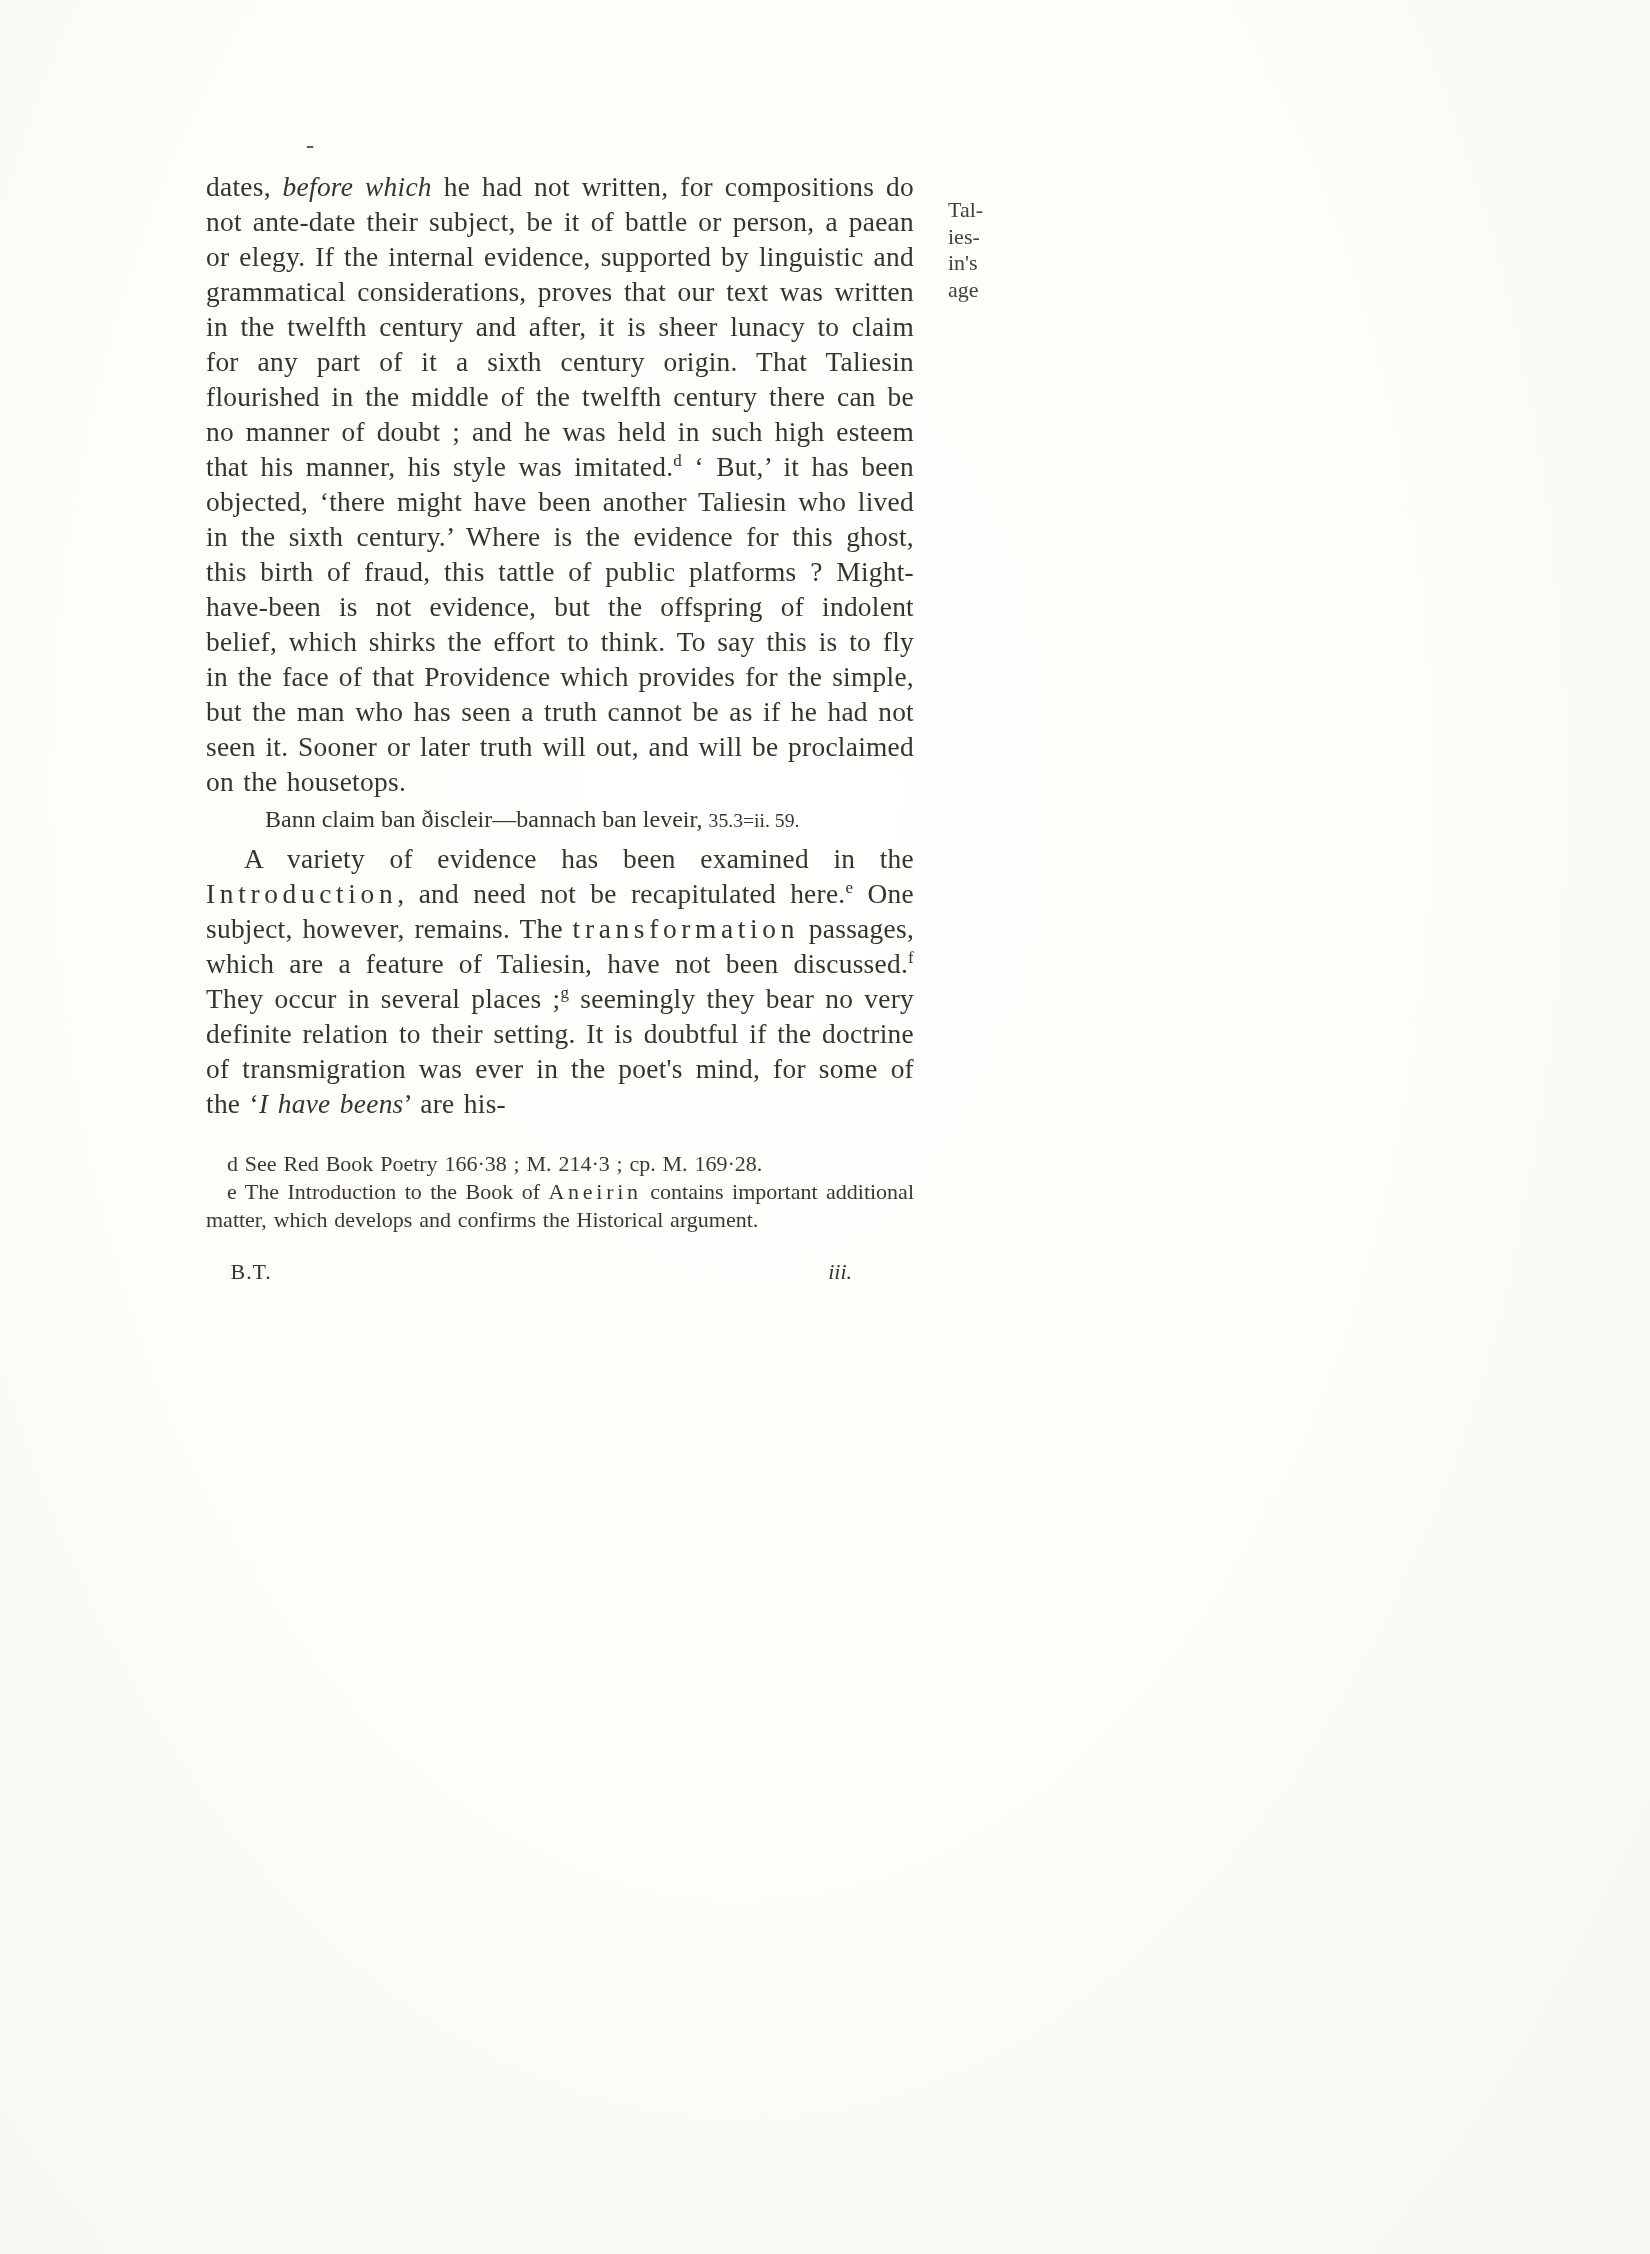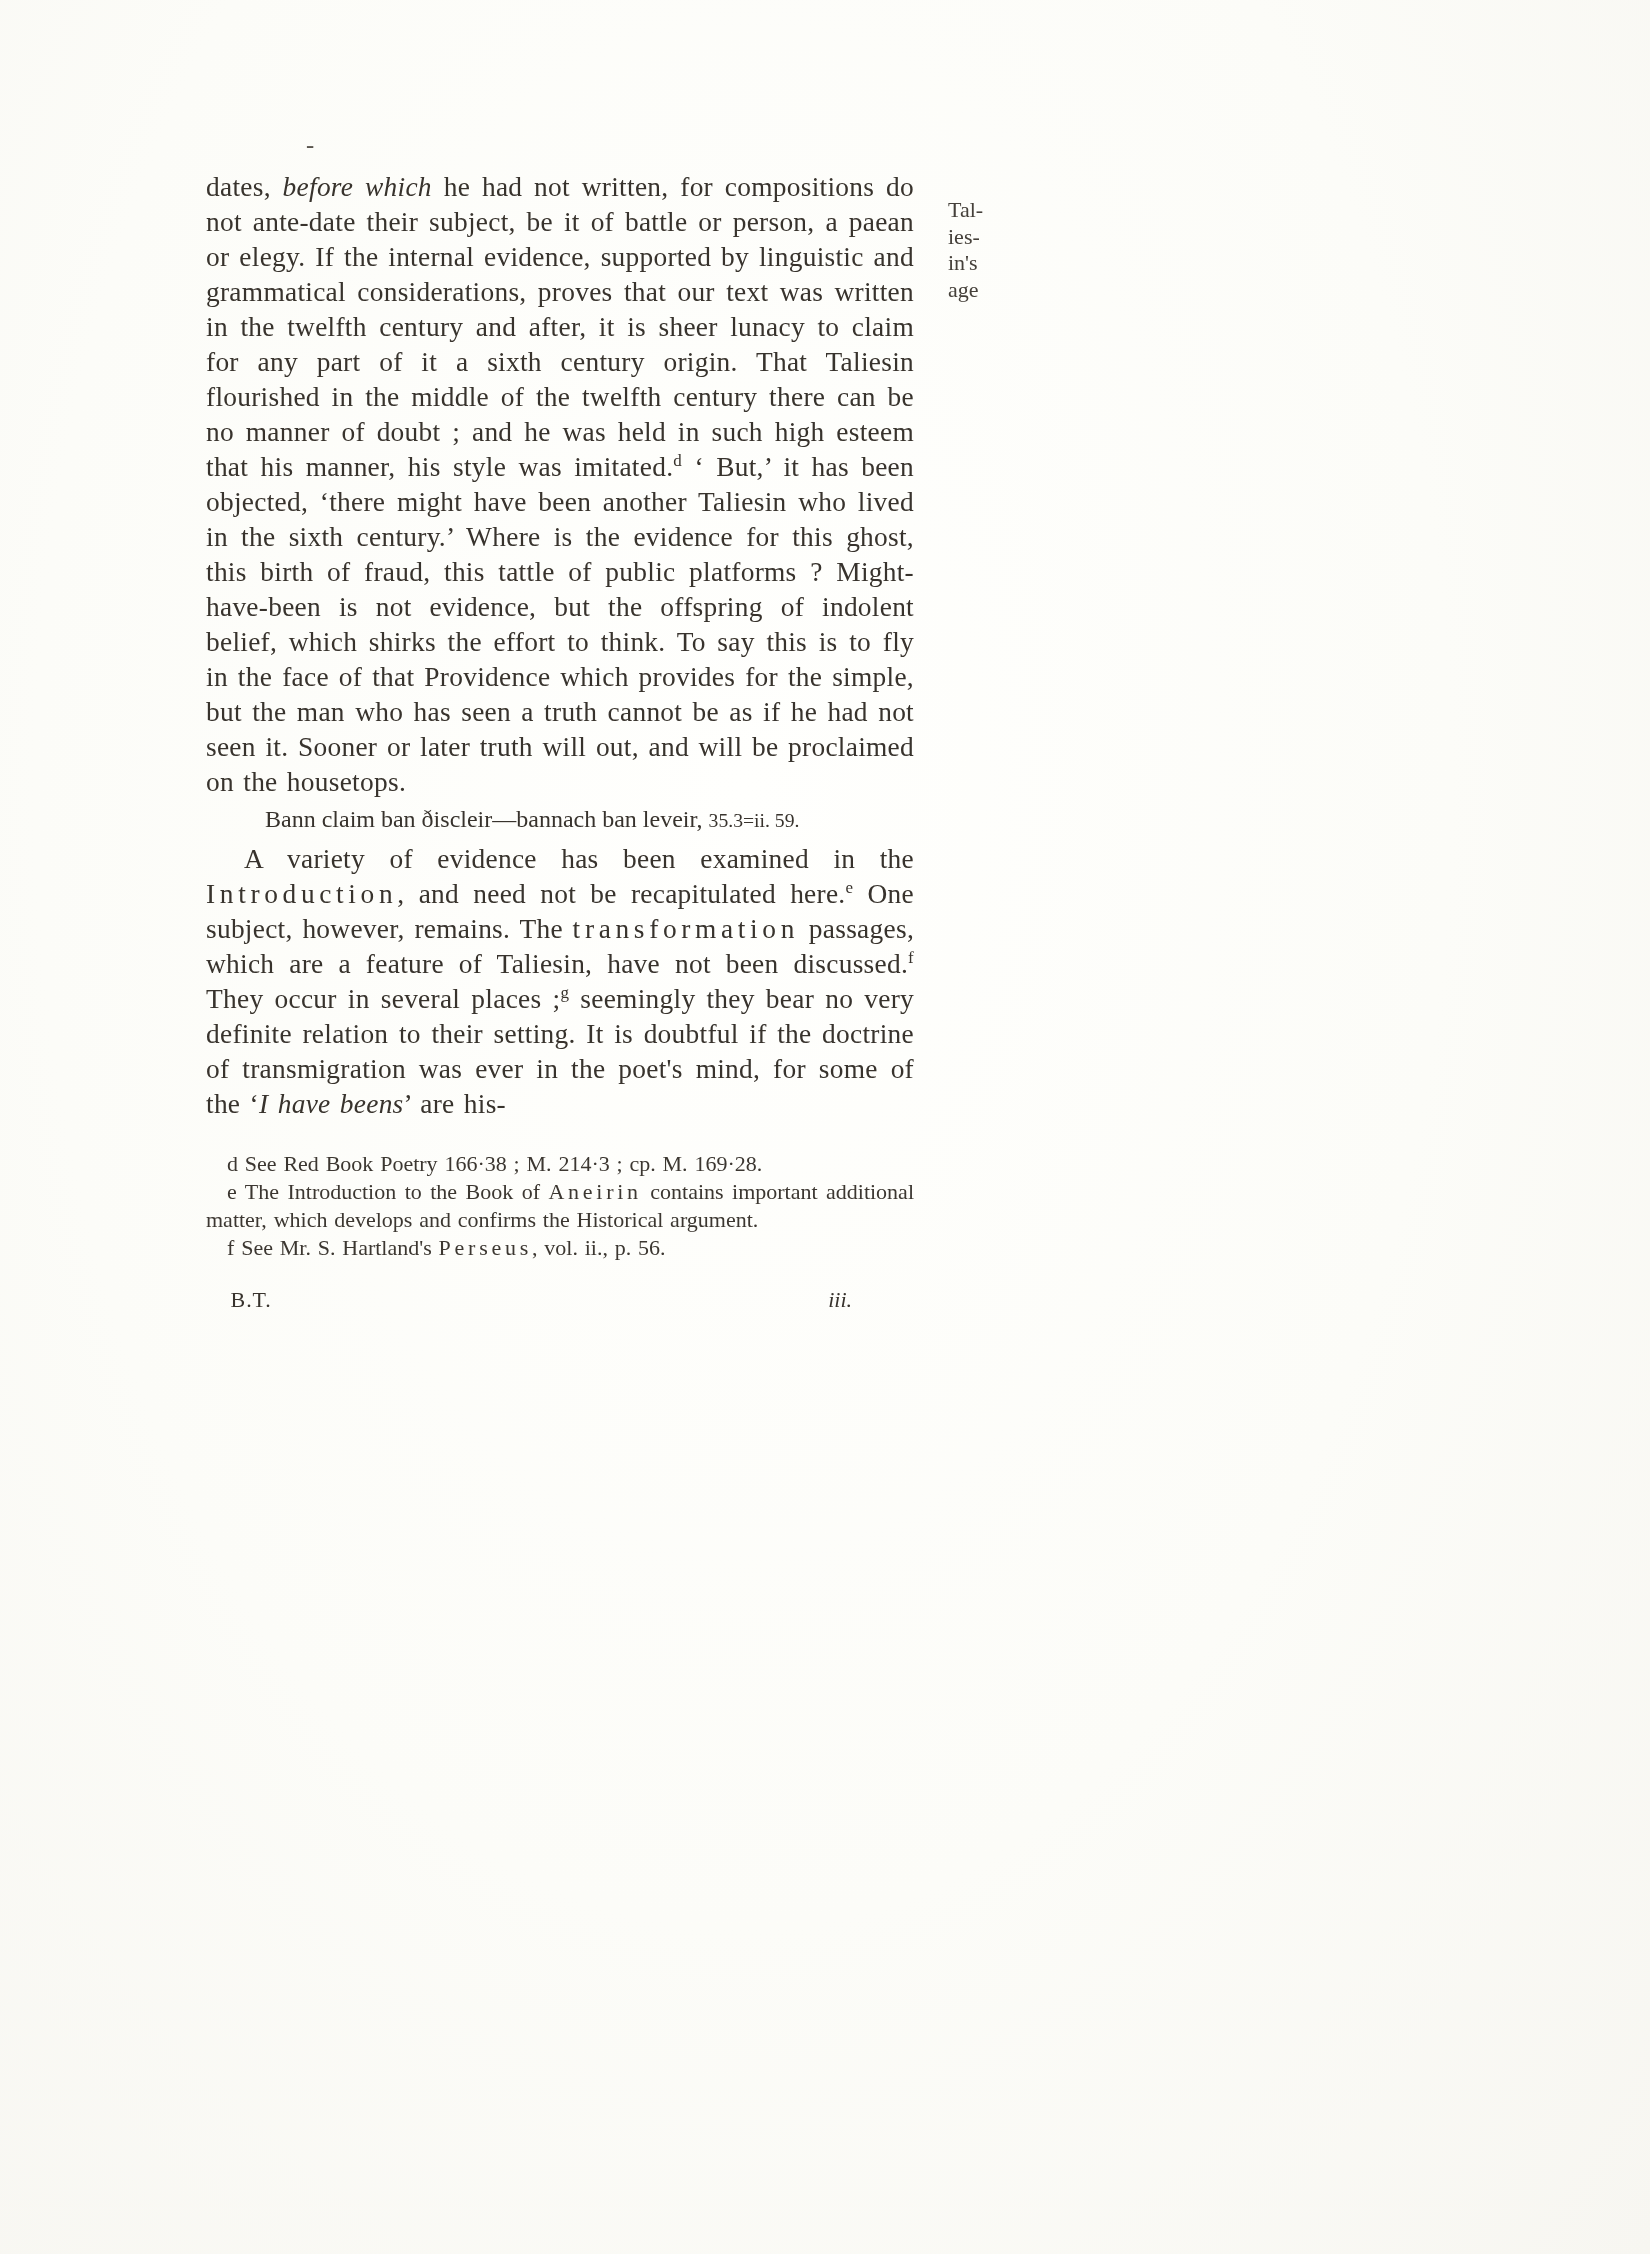--- a/index.html
+++ b/index.html
@@ -104,21 +104,20 @@
 
     <p class="para"><span>dates, </span><span class="seg-italic">before which</span><span> he had not written, for compositions do not ante-date their subject, be it of battle or person, a paean or elegy. If the internal evidence, supported by linguistic and grammatical considerations, proves that our text was written in the twelfth century and after, it is sheer lunacy to claim for any part of it a sixth century origin. That Taliesin flourished in the middle of the twelfth century there can be no manner of doubt ; and he was held in such high esteem that his manner, his style was imitated.</span><span class="seg-sup">d</span><span> ‘ But,’ it has been objected, ‘there might have been another Taliesin who lived in the sixth century.’ Where is the evidence for this ghost, this birth of fraud, this tattle of public platforms ? Might-have-been is not evidence, but the offspring of indolent belief, which shirks the effort to think. To say this is to fly in the face of that Providence which provides for the simple, but the man who has seen a truth cannot be as if he had not seen it. Sooner or later truth will out, and will be proclaimed on the housetops.</span></p>
 
     <p class="verse"><span>Bann claim ban ðiscleir—bannach ban leveir, </span><span class="seg-cite">35.3=ii. 59.</span></p>
 
     <p class="para indent"><span>A variety of evidence has been examined in the </span><span class="seg-spaced">Introduction</span><span>, and need not be recapitulated here.</span><span class="seg-sup">e</span><span> One subject, however, remains. The </span><span class="seg-spaced">transformation</span><span> passages, which are a feature of Taliesin, have not been discussed.</span><span class="seg-sup">f</span><span> They occur in several places ;</span><span class="seg-sup">g</span><span> seemingly they bear no very definite relation to their setting. It is doubtful if the doctrine of transmigration was ever in the poet's mind, for some of the ‘</span><span class="seg-italic">I have beens</span><span>’ are his-</span></p>
 
     <div class="footnotes">
       <p class="footnote"><span>d See Red Book Poetry 166·38 ;  M. 214·3 ;  cp. M. 169·28.</span></p>
       <p class="footnote"><span>e The Introduction to the Book of </span><span class="seg-spaced">Aneirin</span><span> contains important additional matter, which develops and confirms the Historical argument.</span></p>
-      <p class="footnote"><span>f See Mr. S. Hartland's </span><span class="seg-spaced">Perseus</span><span>, vol. ii., p. 56.</span></p>
     </div>
 
     <div class="footer-line">
       <span class="signature">B.T.</span>
       <span class="folio">iii.</span>
     </div>
 
   </main>
 
 </div>

